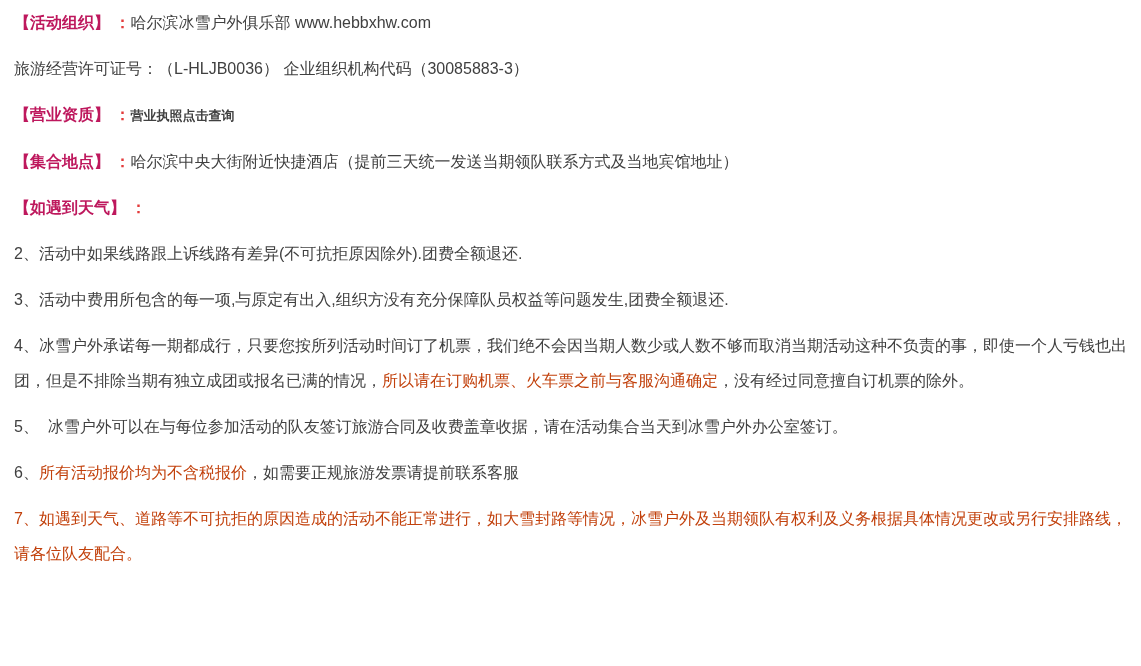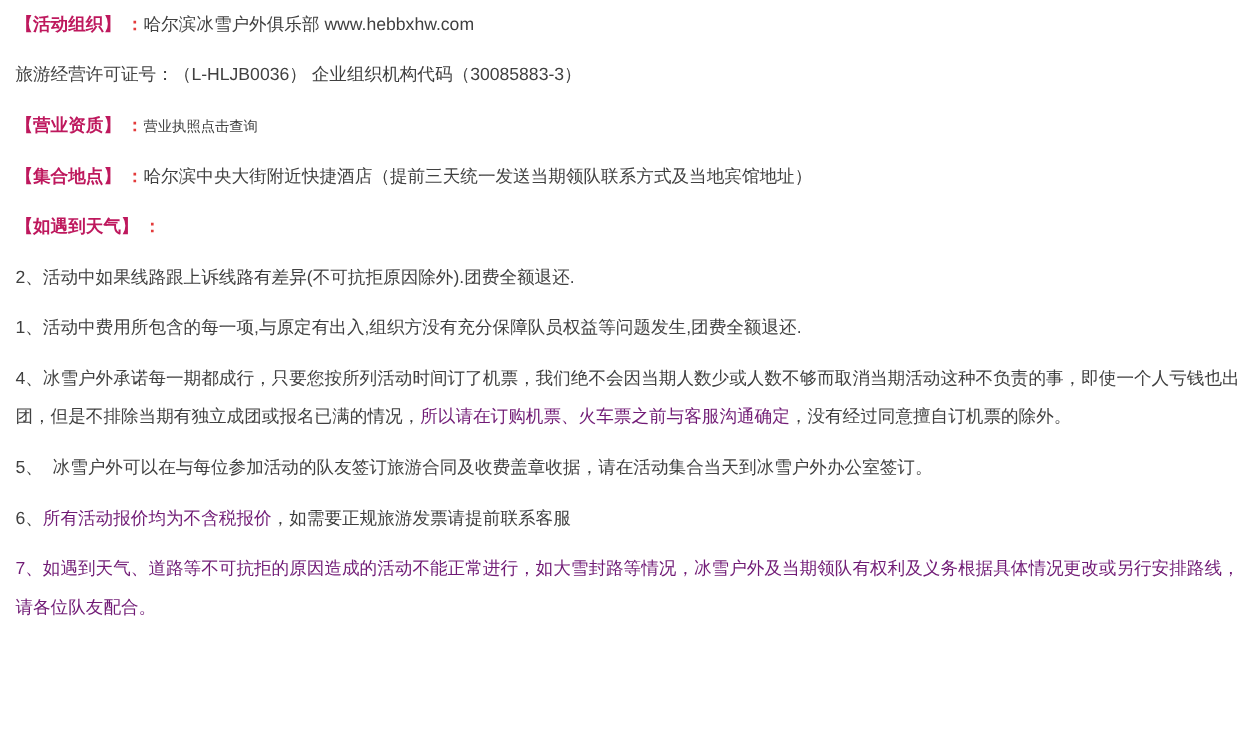--- a/index.html
+++ b/index.html
@@ -17,32 +17,33 @@
   }
   .doc {
     padding: 5px 8px 0 14px;
   }
   .doc p {
     margin: 0 0 11px 0;
     line-height: 35px;
     white-space: pre-wrap;
   }
   .red {
-    color: #701a75;
+    color: #c2410c;
   }
   .label {
     font-weight: bold;
     color: #be185d;
   }
   .colon {
     font-weight: bold;
     color: #e33b3b;
   }
   .small {
     font-size: 13px;
+    font-weight: bold;
   }
   a.license-link {
     color: #404040;
     text-decoration: none;
     cursor: pointer;
   }
 </style>
 </head>
 <body>
 
@@ -55,21 +56,21 @@
   <p><strong class="label">【营业资质】</strong><strong class="colon"> ：</strong><a class="license-link small">营业执照点击查询</a></p>
 
   <p><strong class="label">【集合地点】</strong><strong class="colon"> ：</strong><span>哈尔滨中央大街附近快捷酒店（提前三天统一发送当期领队联系方式及当地宾馆地址）</span></p>
 
 
   <p><strong class="label">【如遇到天气】</strong><strong class="colon"> ：</strong></p>
 
 
   <p><span>2、活动中如果线路跟上诉线路有差异(不可抗拒原因除外).团费全额退还.</span></p>
 
-  <p><span>1、活动中费用所包含的每一项,与原定有出入,组织方没有充分保障队员权益等问题发生,团费全额退还.</span></p>
+  <p><span>3、活动中费用所包含的每一项,与原定有出入,组织方没有充分保障队员权益等问题发生,团费全额退还.</span></p>
 
   <p><span>4、冰雪户外承诺每一期都成行，只要您按所列活动时间订了机票，我们绝不会因当期人数少或人数不够而取消当期活动这种不负责的事，即使一个人亏钱也出团，但是不排除当期有独立成团或报名已满的情况，</span><span class="red">所以请在订购机票、火车票之前与客服沟通确定</span><span>，没有经过同意擅自订机票的除外。</span></p>
 
   <p><span>5、  冰雪户外可以在与每位参加活动的队友签订旅游合同及收费盖章收据，请在活动集合当天到冰雪户外办公室签订。</span></p>
 
   <p><span>6、</span><span class="red">所有活动报价均为不含税报价</span><span>，如需要正规旅游发票请提前联系客服</span></p>
 
   <p><span class="red">7、如遇到天气、道路等不可抗拒的原因造成的活动不能正常进行，如大雪封路等情况，冰雪户外及当期领队有权利及义务根据具体情况更改或另行安排路线，请各位队友配合。</span></p>
 
 </div>

